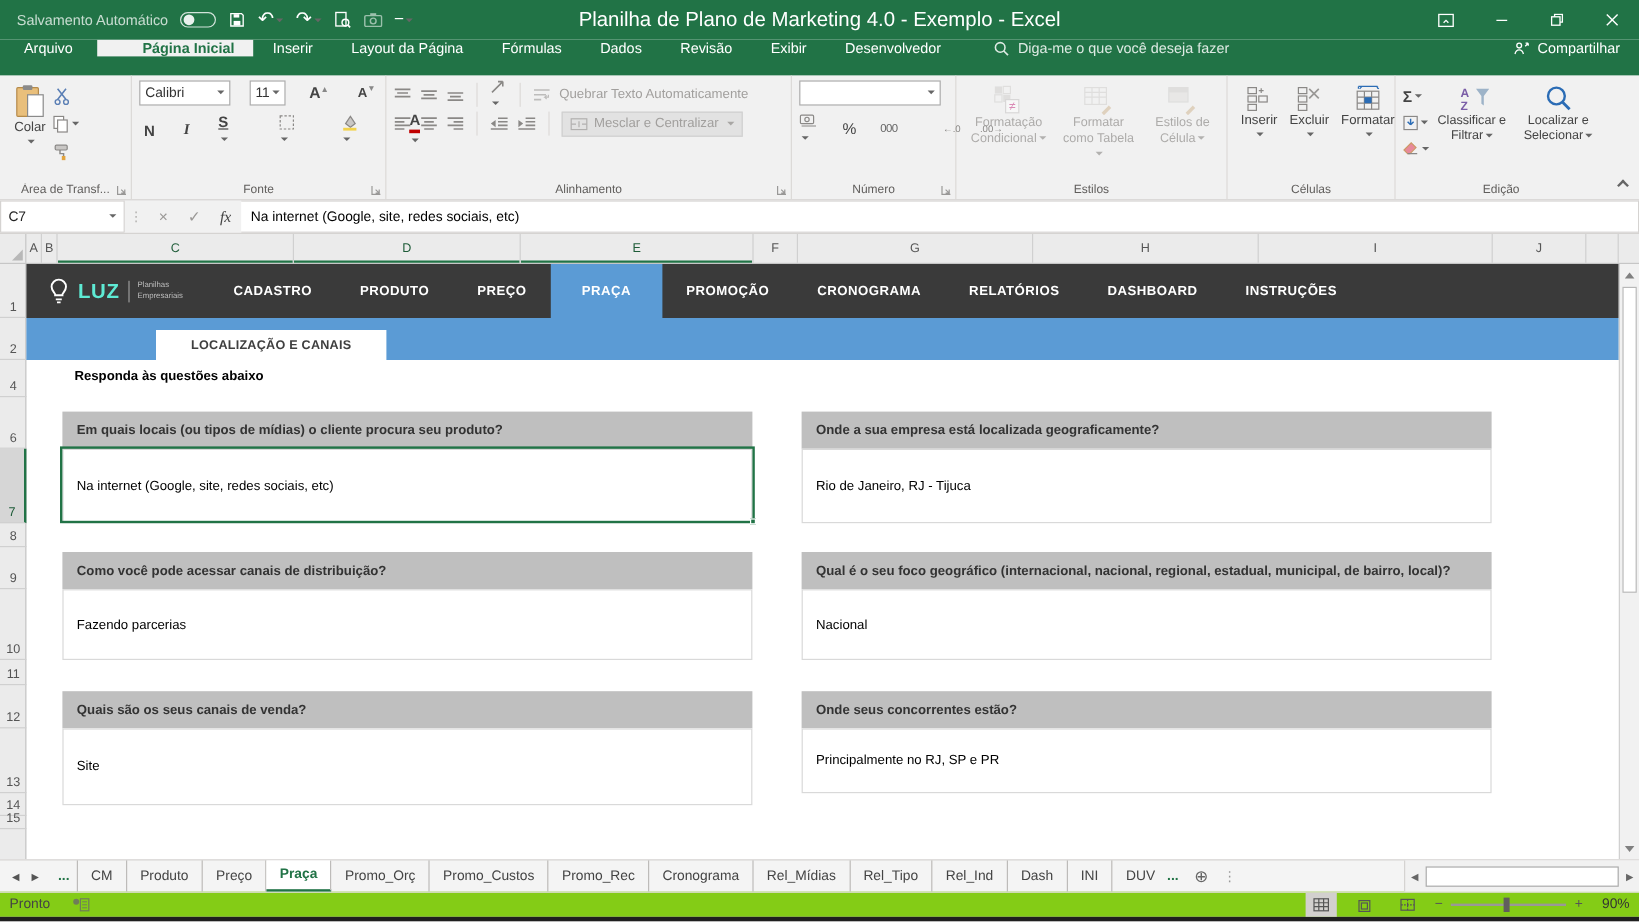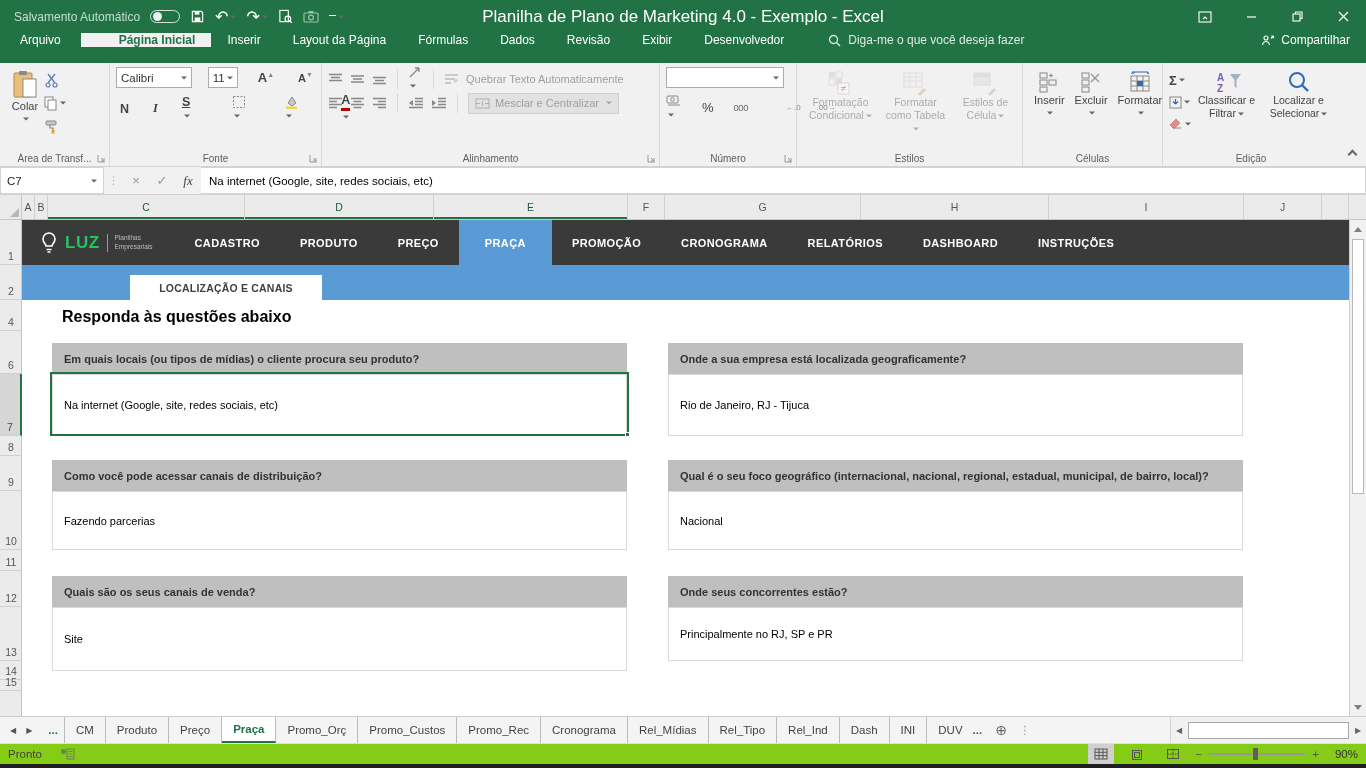--- a/index.html
+++ b/index.html
@@ -67,30 +67,30 @@
   .g-sel { box-shadow:inset 0 -2px 0 #217346; color:#1e5c38; }
 
   
   .gridwrap { position:relative; height:496px; background:#fff; overflow:hidden; }
   .rowstrip { position:absolute; left:0; top:0; width:22px; height:100%; background:#ebebeb; border-right:1px solid #c6c6c6; }
   .r-cell { position:absolute; left:0; width:22px; border-bottom:1px solid #d0d0d0; display:flex; align-items:flex-end; justify-content:center; font-size:10.5px; color:#555; padding-bottom:2px; }
   .r-sel { background:#d6d6d6; border-right:2px solid #217346; color:#1e5c38; }
 
   .navbar { position:absolute; left:22px; width:1327px; top:0; height:45px; background:#3a3a3a; display:flex; align-items:center; }
   .brand { display:flex; align-items:center; gap:7px; padding:0 22px 0 18px; min-width:148px; }
-  .brand-name { color:#22c55e; font-size:17px; font-weight:bold; letter-spacing:.5px; }
+  .brand-name { color:#5eead4; font-size:17px; font-weight:bold; letter-spacing:.5px; }
   .brand-div { width:1px; height:18px; background:#9a9a9a; }
   .brand-sub { color:#bdbdbd; font-size:6.5px; line-height:1.3; }
   .nav-item { color:#fff; font-size:11px; font-weight:bold; letter-spacing:.4px; padding:0 20px; height:45px; display:flex; align-items:center; white-space:nowrap; }
   .nav-active { background:#5b9bd5; padding:0 26px; }
 
   .bluebar { position:absolute; left:22px; width:1327px; top:45px; height:35px; background:#5b9bd5; }
   .subtab { position:absolute; left:130px; top:55px; width:192px; height:25px; background:#fff; display:flex; align-items:center; justify-content:center; font-size:10.5px; font-weight:bold; color:#3f3f3f; letter-spacing:.2px; }
 
-  .sheet-heading { position:absolute; left:62px; top:88px; font-size:16px; font-weight:bold; color:#000; }
+  .sheet-heading { position:absolute; left:62px; top:88px; font-size:11px; font-weight:bold; color:#000; }
 
   .q-header { position:absolute; width:575px; height:31px; background:#bfbfbf; display:flex; align-items:center; padding:0 12px; font-size:11px; font-weight:bold; color:#333; }
   .q-answer { position:absolute; width:575px; background:#fff; border:1px solid #d9d9d9; display:flex; align-items:center; padding:0 11px; font-size:11px; color:#000; }
   .sel-overlay { position:absolute; left:50px; top:152px; width:579px; height:64px; border:2px solid #217346; pointer-events:none; }
   .fill-handle { position:absolute; right:-3px; bottom:-3px; width:5px; height:5px; background:#217346; border:1px solid #fff; }
 
   .vscroll { position:absolute; right:0; top:0; width:17px; height:100%; background:#f1f1f1; border-left:1px solid #d0d0d0; }
   .vs-btn { height:17px; display:flex; align-items:center; justify-content:center; }
   .tri-up { width:0; height:0; border:4px solid transparent; border-bottom:5px solid #808080; margin-top:-3px; }
   .tri-down { width:0; height:0; border:4px solid transparent; border-top:5px solid #808080; margin-bottom:-3px; }

